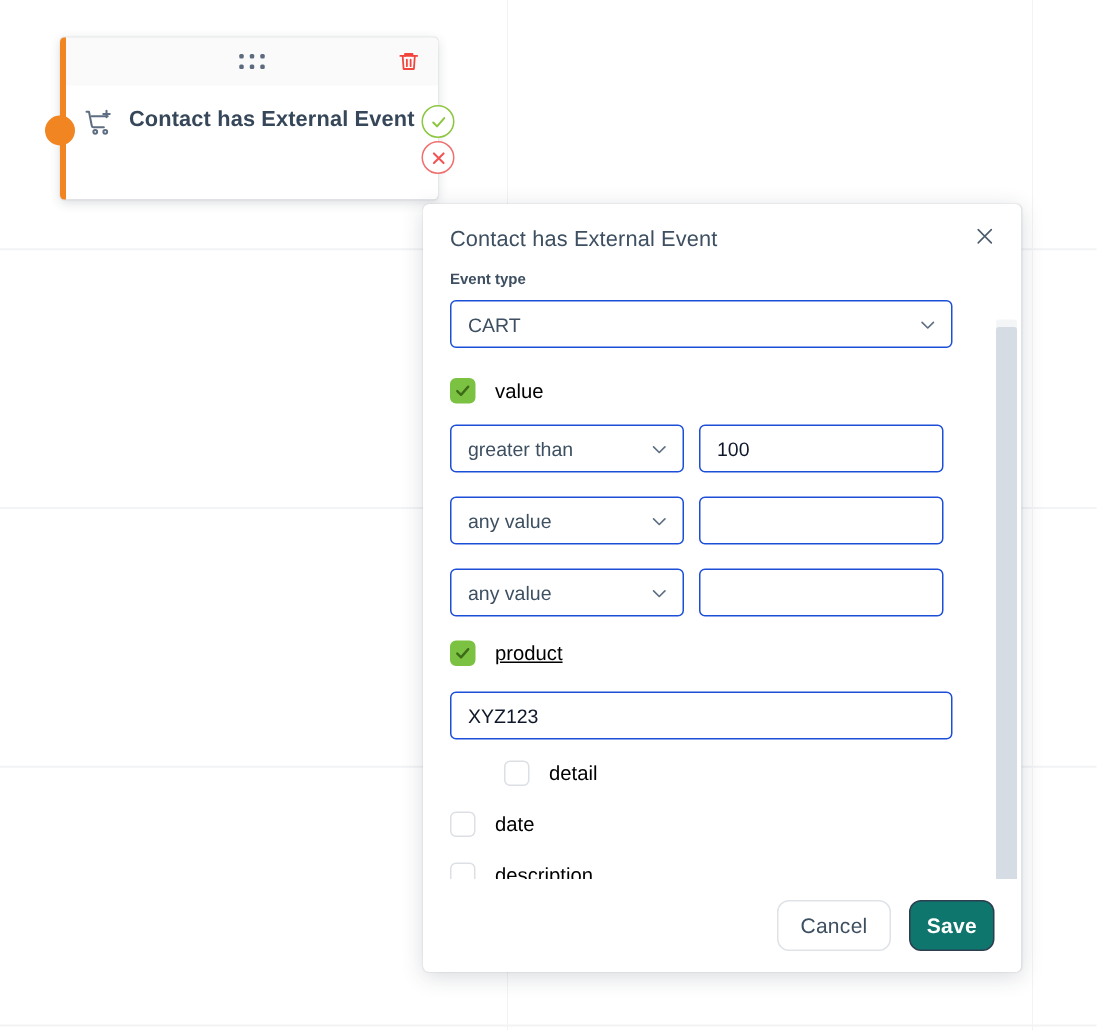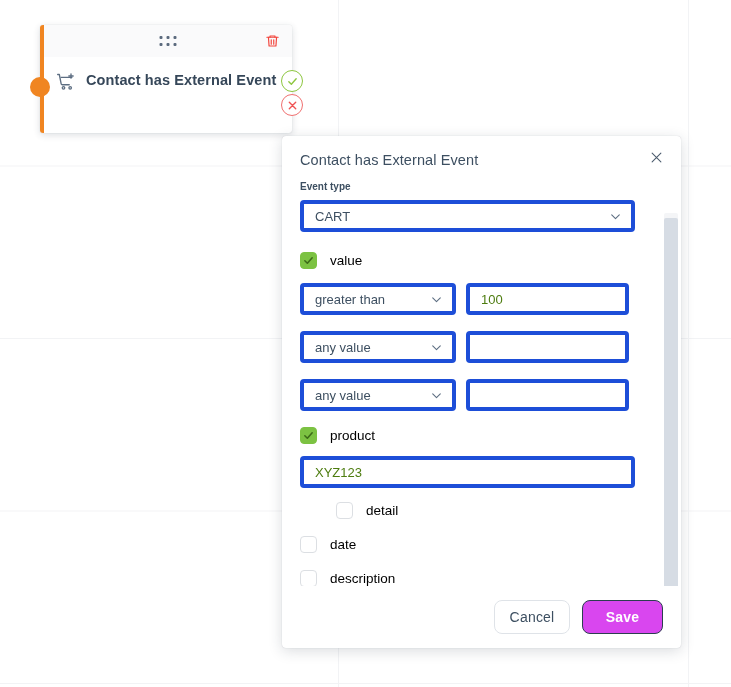--- a/index.html
+++ b/index.html
@@ -184,38 +184,38 @@
   #field-label {
     font-size: 10px;
     font-weight: bold;
     color: #3d4f61;
     margin: 0 0 8px 0;
   }
 
   .ctl {
     box-sizing: border-box;
     height: 32px;
-    border: 4px solid #1d4ed8;
+    border: 1px solid #1d4ed8;
     border-radius: 4px;
     background: #ffffff;
     font-family: "Liberation Sans", sans-serif;
     font-size: 13px;
     color: #3d4f61;
     padding: 0 11px;
     display: flex;
     align-items: center;
   }
   .select {
     position: relative;
     cursor: pointer;
     justify-content: space-between;
     padding-right: 9px;
   }
   .select .chev { line-height: 0; flex: 0 0 auto; margin-left: 8px; }
-  .ctl.input { color: #4d7c0f; }
+  .ctl.input { color: #0f172a; }
 
   #event-type-select { width: 335px; }
 
   .cond-row {
     display: flex;
     gap: 10px;
     margin-bottom: 16px;
   }
   .cond-row .select { width: 156px; }
   .cond-row .input  { width: 163px; }
@@ -286,22 +286,22 @@
     cursor: pointer;
     letter-spacing: .2px;
   }
   #cancel-button {
     width: 76px;
     background: #ffffff;
     border: 1px solid #dfe3e8;
     color: #3d4f61;
   }
   #save-button {
-    width: 81px;
-    background: #d946ef;
+    width: 57px;
+    background: #0f766e;
     border: 1px solid #2c3e50;
     color: #ffffff;
     font-weight: bold;
   }
 </style>
 </head>
 <body>
 
 <div id="canvas">
 
@@ -425,21 +425,21 @@
           <span>any value</span>
           <span class="chev">
             <svg width="13" height="13" viewBox="0 0 24 24" fill="none" stroke="#5d6e82" stroke-width="2" stroke-linecap="round" stroke-linejoin="round">
                 <path d="M5 9l7 7 7-7"></path>
               </svg>
           </span>
         </div>
         <div class="ctl input"></div>
       </div>
 
-      <div class="chk-row" style="margin-bottom:12px;">
+      <div class="chk-row" style="margin-bottom:17px;text-decoration:underline;">
         <span class="chk on">
           <svg width="11" height="11" viewBox="0 0 24 24" fill="none" stroke="#3d6b18" stroke-width="3.4" stroke-linecap="round" stroke-linejoin="round">
             <path d="M4 12.5l5.5 5.5L20 6"></path>
           </svg>
         </span>
         <span class="chk-label">product</span>
       </div>
 
       <div class="ctl input" id="product-input">XYZ123</div>
 

